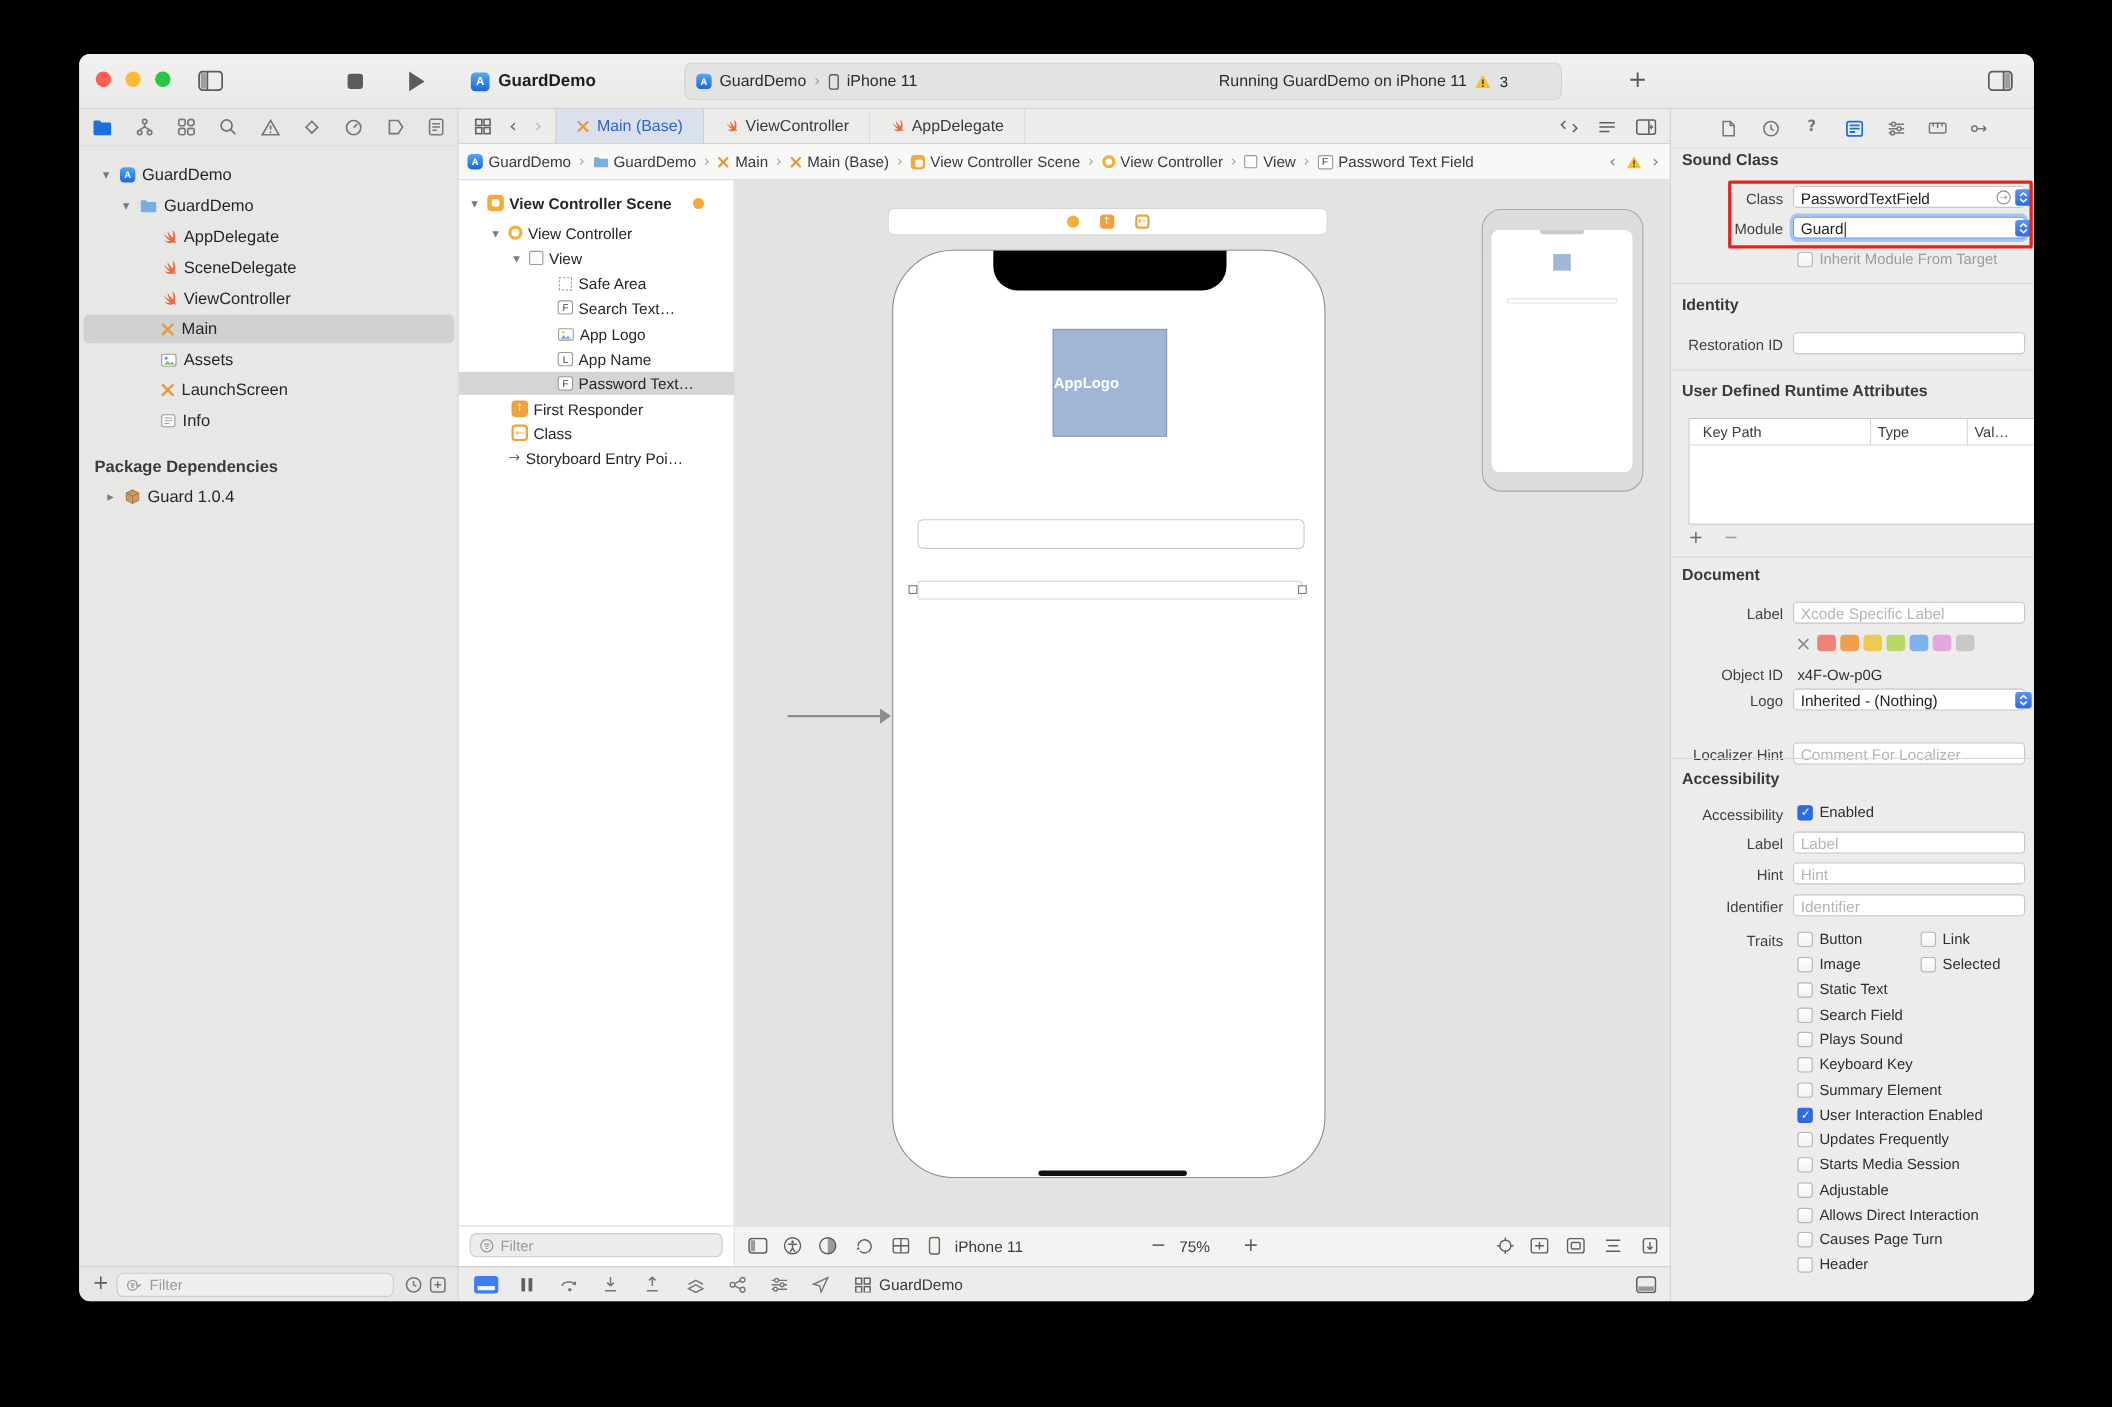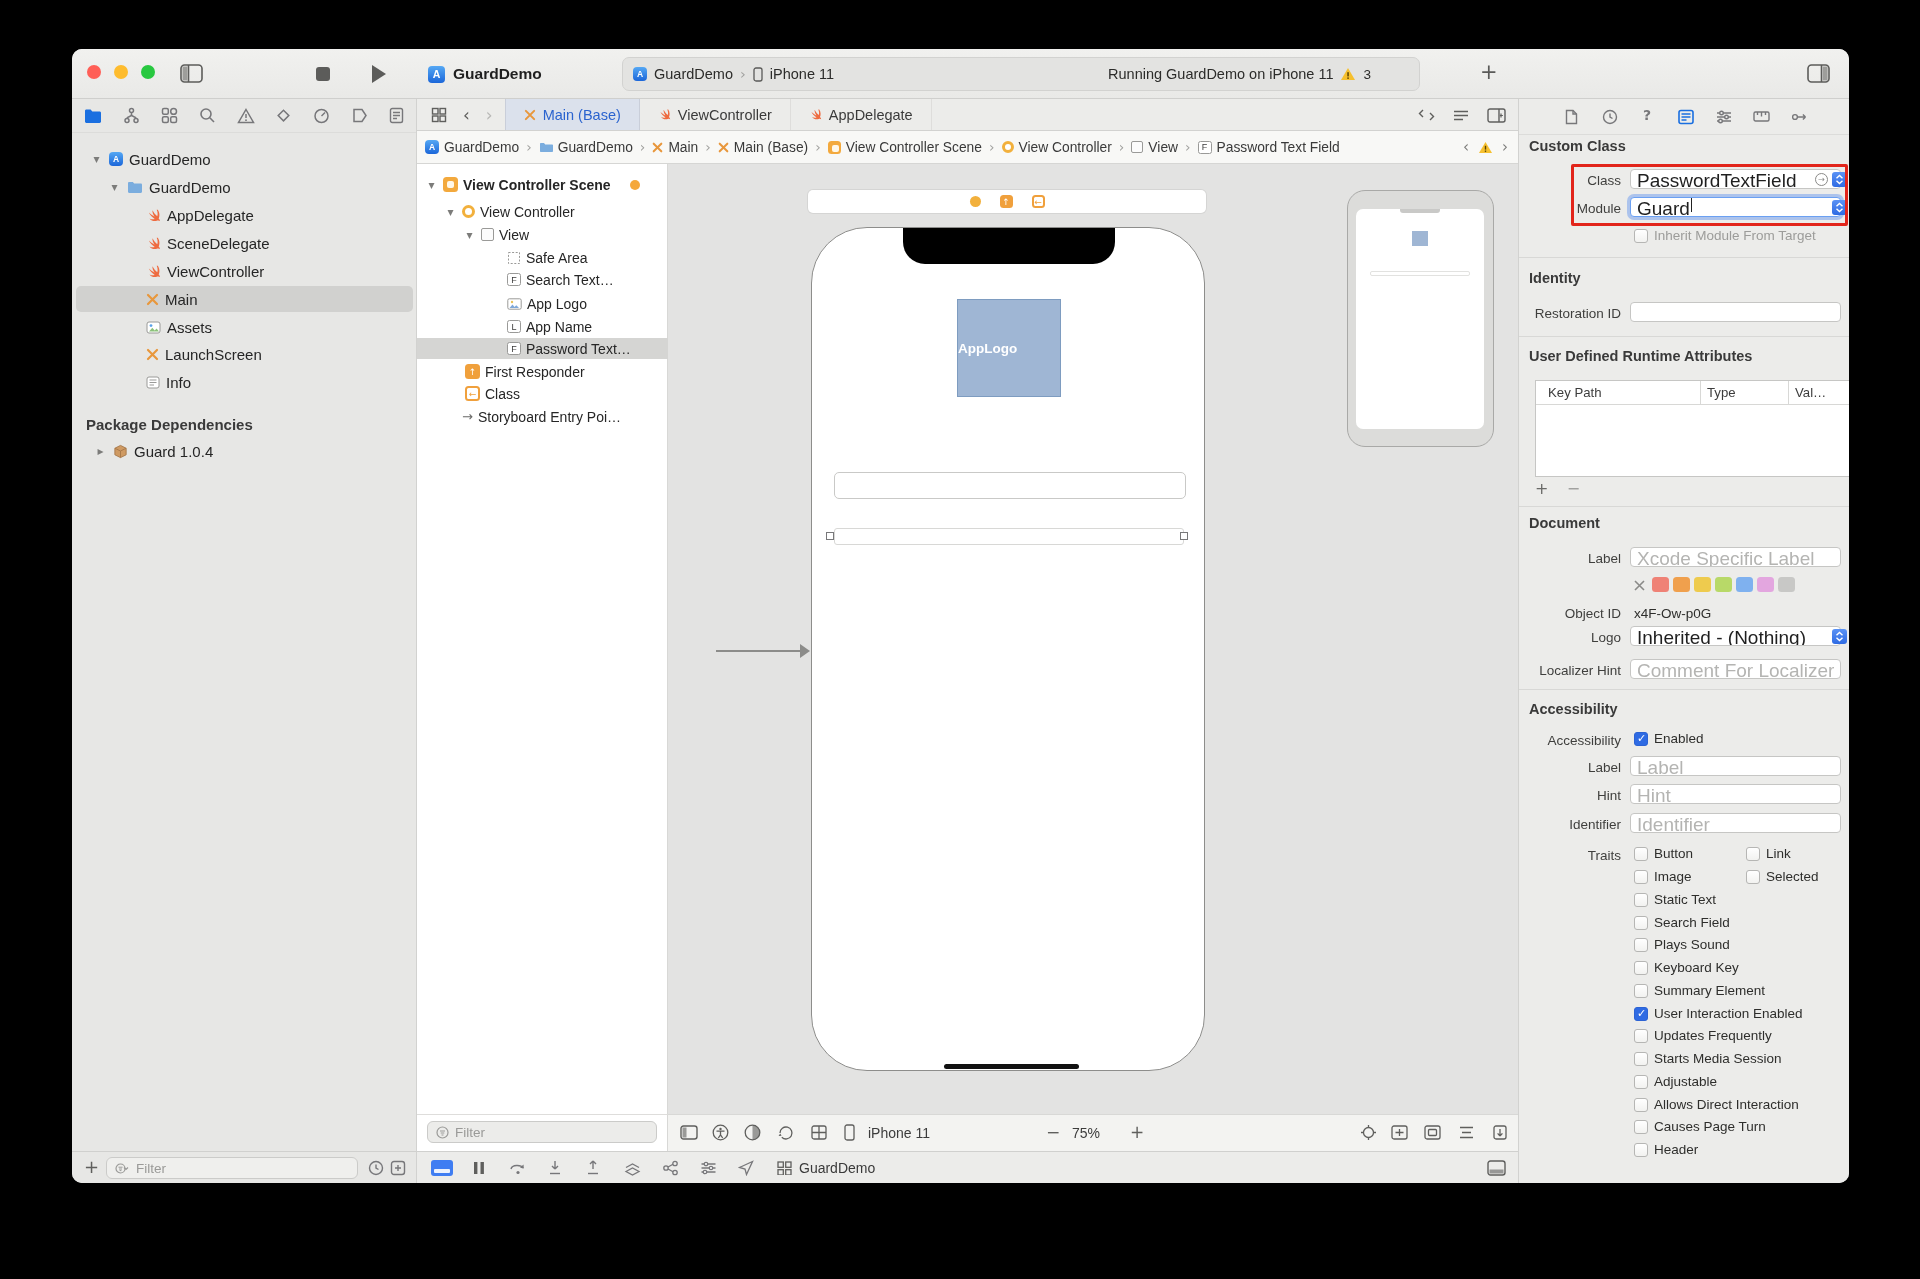--- a/index.html
+++ b/index.html
@@ -64,21 +64,21 @@
 .zoomg{color:#5f5f5d;font-size:17px}
 
 .dbar{position:absolute;left:345px;top:1102px;width:1101px;height:32px;background:#ececea;border-top:1px solid #d0d0ce}
 .dblue{position:absolute;left:14px;top:8px;width:22px;height:16px;border-radius:3px;background:#3f7df2}
 .dblue::after{content:"";position:absolute;left:3px;bottom:3px;right:3px;height:4px;background:#fff;border-radius:1px;opacity:.9}
 
 .insp{position:absolute;left:1446px;top:50px;width:331px;height:1084px;background:#ececea;border-left:1px solid #d2d2d0}
 .irail{position:absolute;left:0;top:0;width:100%;height:36px;border-bottom:1px solid #dcdcda}
 .ihdr{position:absolute;left:10px;font-size:14.5px;font-weight:700;color:#3a3a3a}
 .ilab{position:absolute;left:0;width:102px;text-align:right;font-size:13.5px;color:#3f3f3d;white-space:nowrap}
-.ifield{position:absolute;left:111px;width:211px;height:20px;background:#fff;border:1px solid #c6c6c4;border-radius:4px;display:flex;align-items:flex-start;padding:0 22px 0 6px;font-size:19px;color:#1f1f1f;white-space:nowrap;overflow:hidden}
+.ifield{position:absolute;left:111px;width:211px;height:20px;background:#fff;border:1px solid #c6c6c4;border-radius:4px;display:flex;align-items:flex-end;padding:0 22px 0 6px;font-size:14px;color:#1f1f1f;white-space:nowrap;overflow:hidden}
 .ifield.focus{border-color:#6ba0f2;box-shadow:0 0 0 3px rgba(77,135,240,.4)}
 .ph{color:#b4b4b2}
 .popbtn{position:absolute;right:3px;top:3px;width:15px;height:15px;border-radius:3px;background:linear-gradient(#5a92f5,#2f6be3);display:flex;align-items:center;justify-content:center}
 .jumpcirc{position:absolute;right:22px;top:4px;width:13px;height:13px;border-radius:50%;border:1.3px solid #8a8a88;color:#8a8a88;font-size:8px;display:flex;align-items:center;justify-content:center}
 .caret{display:inline-block;width:1.5px;height:14px;background:#222;margin-left:1px}
 .cb{width:14px;height:14px;border-radius:3px;background:linear-gradient(#fff,#f2f2f0);border:1px solid #b6b6b4;display:inline-block;flex:none;position:relative}
 .cb.on{background:#2f6be3;border-color:#2c63d4}
 .cb.on::after{content:"✓";font-family:"DejaVu Sans";color:#fff;font-size:11px;position:absolute;left:2px;top:-1px}
 .isep{position:absolute;left:0;width:331px;height:1px;background:#d8d8d6}
 .redbox{position:absolute;left:52px;top:65px;width:277px;height:62px;border:3px solid #e2251b;border-radius:2px;z-index:9}
@@ -610,21 +610,21 @@
           <path d="M4.5 2v3M8.5 2v4.5M12.5 2v3"></path>
         </svg>
       <svg class="abs" style="left:271px;top:10px" width="17" height="16" fill="none" stroke="#77777a" stroke-width="1.4">
           <circle cx="5" cy="8" r="2.4"></circle>
           <path d="M7.5 8h8M15.5 8l-2.6-2.6M15.5 8l-2.6 2.6"></path>
         </svg>
     </div>
 
     <div class="redbox"></div>
 
-    <div class="ihdr" style="top:39px">Custom Class</div>
+    <div class="ihdr" style="top:39px">Sound Class</div>
     <div class="trow" style="top:70px;width:331px">
       <span class="ilab" style="top:4px">Class</span>
       <div class="ifield" style="top:0">
           <span>PasswordTextField</span>
         </div>
       <span class="jumpcirc g">→</span>
       <span class="popbtn">
           <svg width="9" height="11">
             <path d="M1.5 4.2 4.5 1.4 7.5 4.2M1.5 6.8 4.5 9.6 7.5 6.8" stroke="#fff" stroke-width="1.4" fill="none"></path>
           </svg>
@@ -704,21 +704,21 @@
       <span class="ilab" style="top:4px">Logo</span>
       <div class="ifield" style="top:0">
           <span>Inherited - (Nothing)</span>
         </div>
       <span class="popbtn">
           <svg width="9" height="11">
             <path d="M1.5 4.2 4.5 1.4 7.5 4.2M1.5 6.8 4.5 9.6 7.5 6.8" stroke="#fff" stroke-width="1.4" fill="none"></path>
           </svg>
         </span>
     </div>
-    <div class="trow" style="top:560px;width:331px">
+    <div class="trow" style="top:576px;width:331px">
       <span class="ilab" style="top:4px">Localizer Hint</span>
       <div class="ifield" style="top:0;padding-right:6px">
           <span class="ph">Comment For Localizer</span>
         </div>
     </div>
 
     <div class="isep" style="top:590px"></div>
 
     <div class="ihdr" style="top:602px">Accessibility</div>
     <div class="trow" style="top:631px;width:331px">

